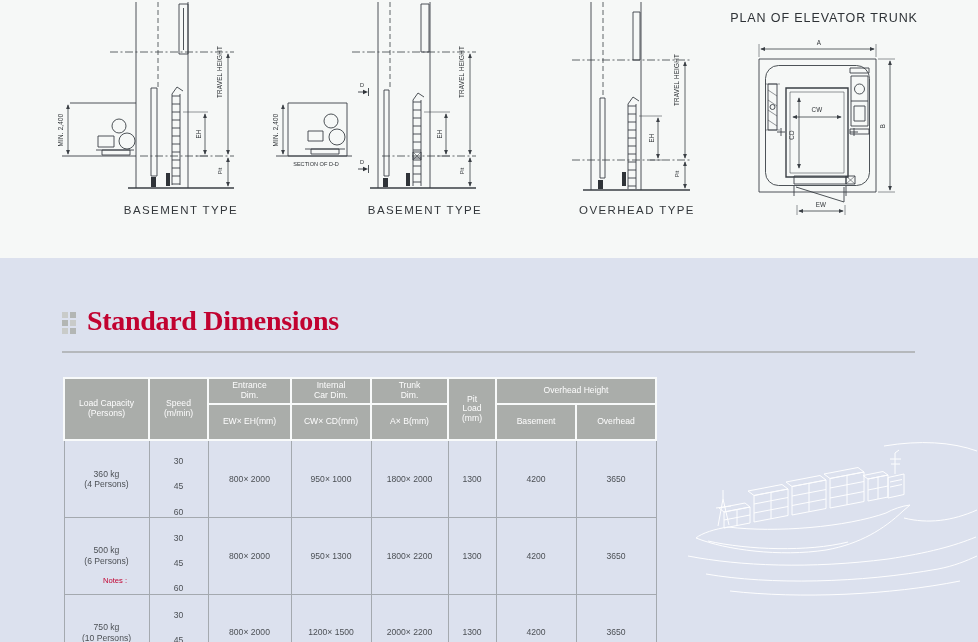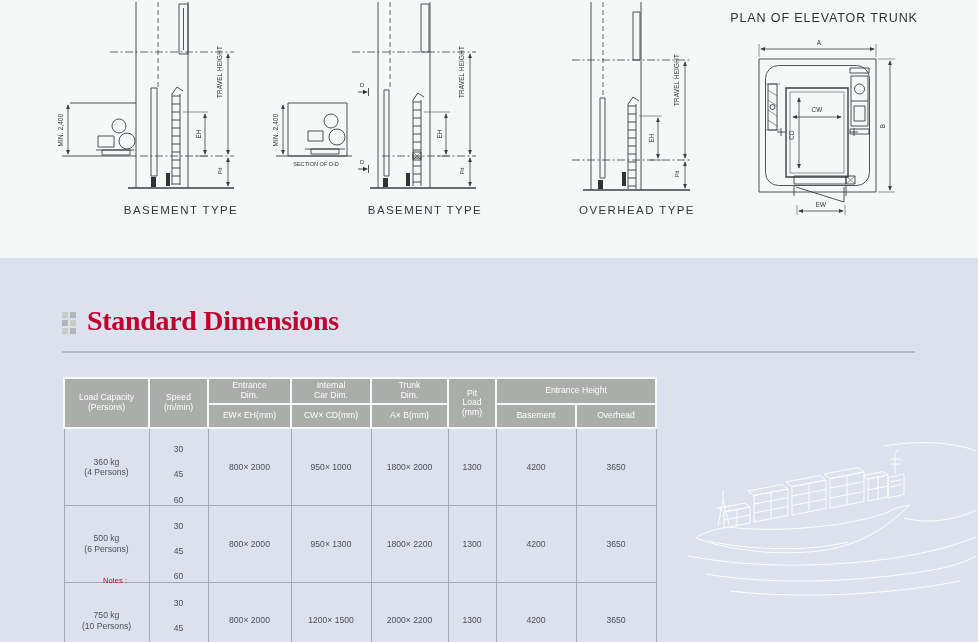--- a/index.html
+++ b/index.html
@@ -24,21 +24,21 @@
   .dots{display:grid;grid-template-columns:6px 6px;grid-auto-rows:6px;gap:2px;margin-top:3px;}
   .dots span{display:block;width:6px;height:6px;}
   .d-a{background:#b3b6b4;} .d-b{background:#c9cbc9;}
   h1.sec-title{margin:0;font-size:28px;font-weight:bold;color:#c10230;letter-spacing:-0.3px;}
   .underline{position:absolute;left:62px;top:351px;width:853px;height:2px;background:#b5b8bc;}
 
   table.dim-table{position:absolute;left:63px;top:377px;width:592px;border-collapse:collapse;
       table-layout:fixed;text-align:center;color:#4c5055;border-bottom:3px solid #afb4bb;}
   .dim-table th{background:#aaadaa;color:#fdfdfd;font-weight:normal;font-size:8.6px;
       line-height:1.12;border:2px solid #f8fafa;padding:0;}
-  .dim-table thead tr.h1{height:26px;} .dim-table thead tr.h2{height:24px;}
+  .dim-table thead tr.h1{height:26px;} .dim-table thead tr.h2{height:36px;}
   .dim-table td{border:1px solid #a4a9af;font-size:8.6px;line-height:1.2;height:46px;padding:0;}
   .spd div{line-height:1.08;margin-top:16px;}
 
   .notes{position:absolute;left:63px;top:576px;display:flex;font-size:7.6px;color:#43474b;line-height:1.4;margin-left:40px;}
   .notes-label{color:#c10230;margin-right:5px;white-space:nowrap;}
 
   svg.ship{position:absolute;left:688px;top:438px;display:block;}
   .sw{stroke:#ffffff;stroke-width:1;fill:none;opacity:0.95;}
 </style>
 </head>
@@ -273,21 +273,21 @@
         </th>
         <th>
           <div>Trunk</div>
             <div>Dim.</div>
         </th>
         <th rowspan="2">
           <div>Pit</div>
             <div>Load</div>
             <div>(mm)</div>
         </th>
-        <th colspan="2">Entrance Height</th>
+        <th colspan="2">Overhead Height</th>
       </tr>
       <tr class="h2">
         <th>EW× EH(mm)</th>
         <th>CW× CD(mm)</th>
         <th>A× B(mm)</th>
         <th>Basement</th>
         <th>Overhead</th>
       </tr>
     </thead>
     <tbody>

